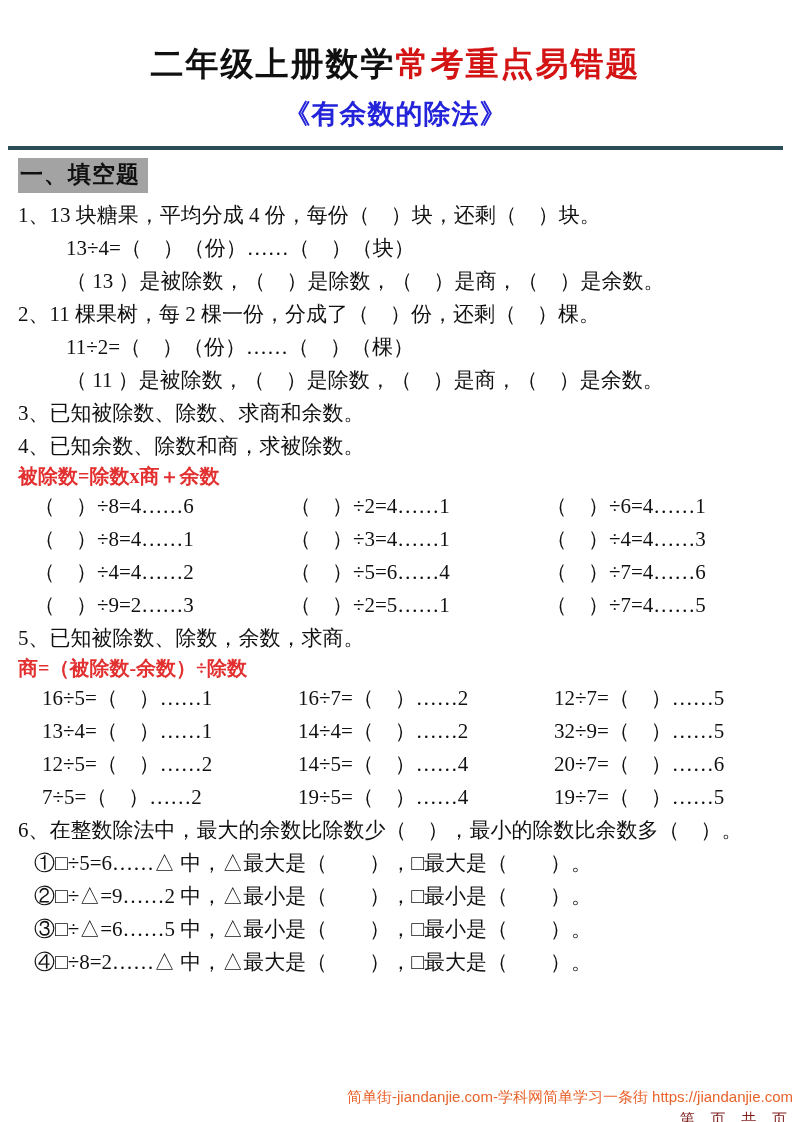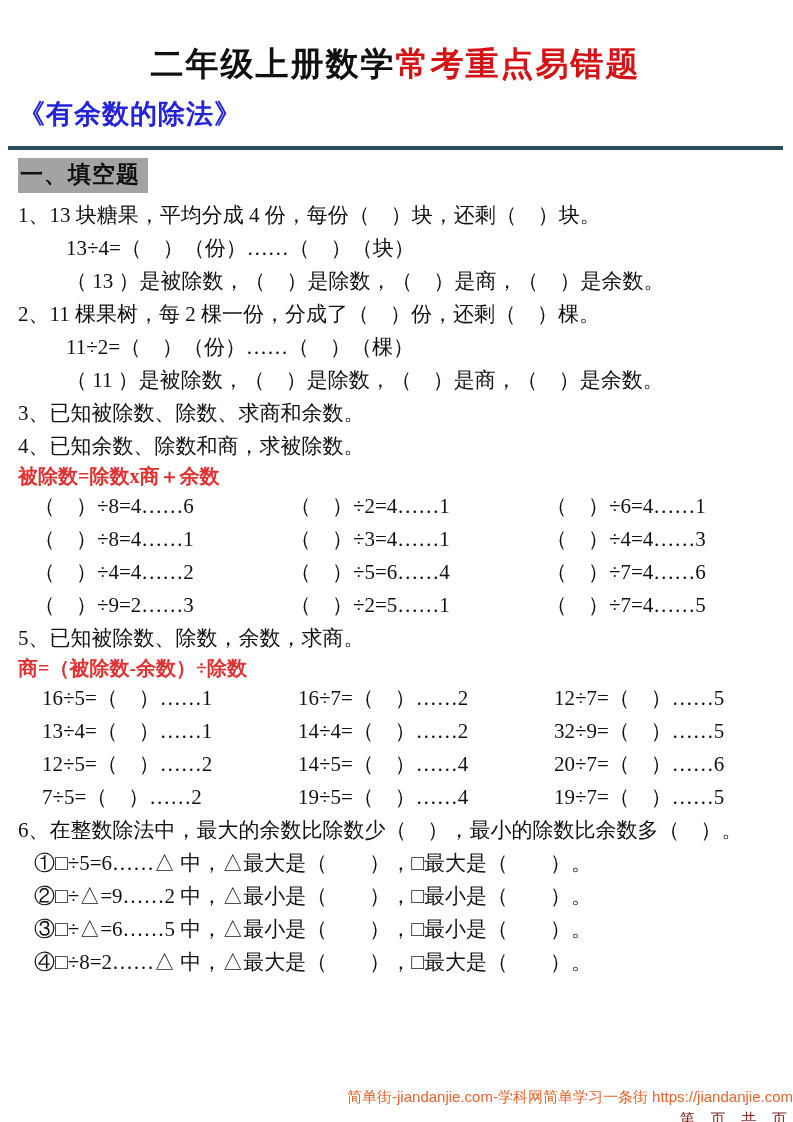--- a/index.html
+++ b/index.html
@@ -11,21 +11,21 @@
     color:#111111;
     margin-top:14px;
   }
   .title {
     text-align:center; font-size:33px; font-weight:900;
     letter-spacing:2px; line-height:44px; white-space:nowrap;
   }
   .t-black { color:#101010; }
   .t-red { color:#d41414; }
   .subtitle {
-    text-align:left; font-size:27px; font-weight:900;
+    text-align:center; font-size:27px; font-weight:900;
     color:#2323d9; margin-top:10px; line-height:36px; letter-spacing:1px;
   }
   .divider {
     border-top:4px solid #2b4d57; margin:14px -10px 8px -10px; height:0;
   }
   .section { margin:2px 0 6px 0; line-height:32px; }
   .section-hl {
     display:inline-block; background:#a3a3a3; color:#101010;
     font-size:23px; font-weight:bold; padding:1px 8px 2px 2px; letter-spacing:1px;
   }

